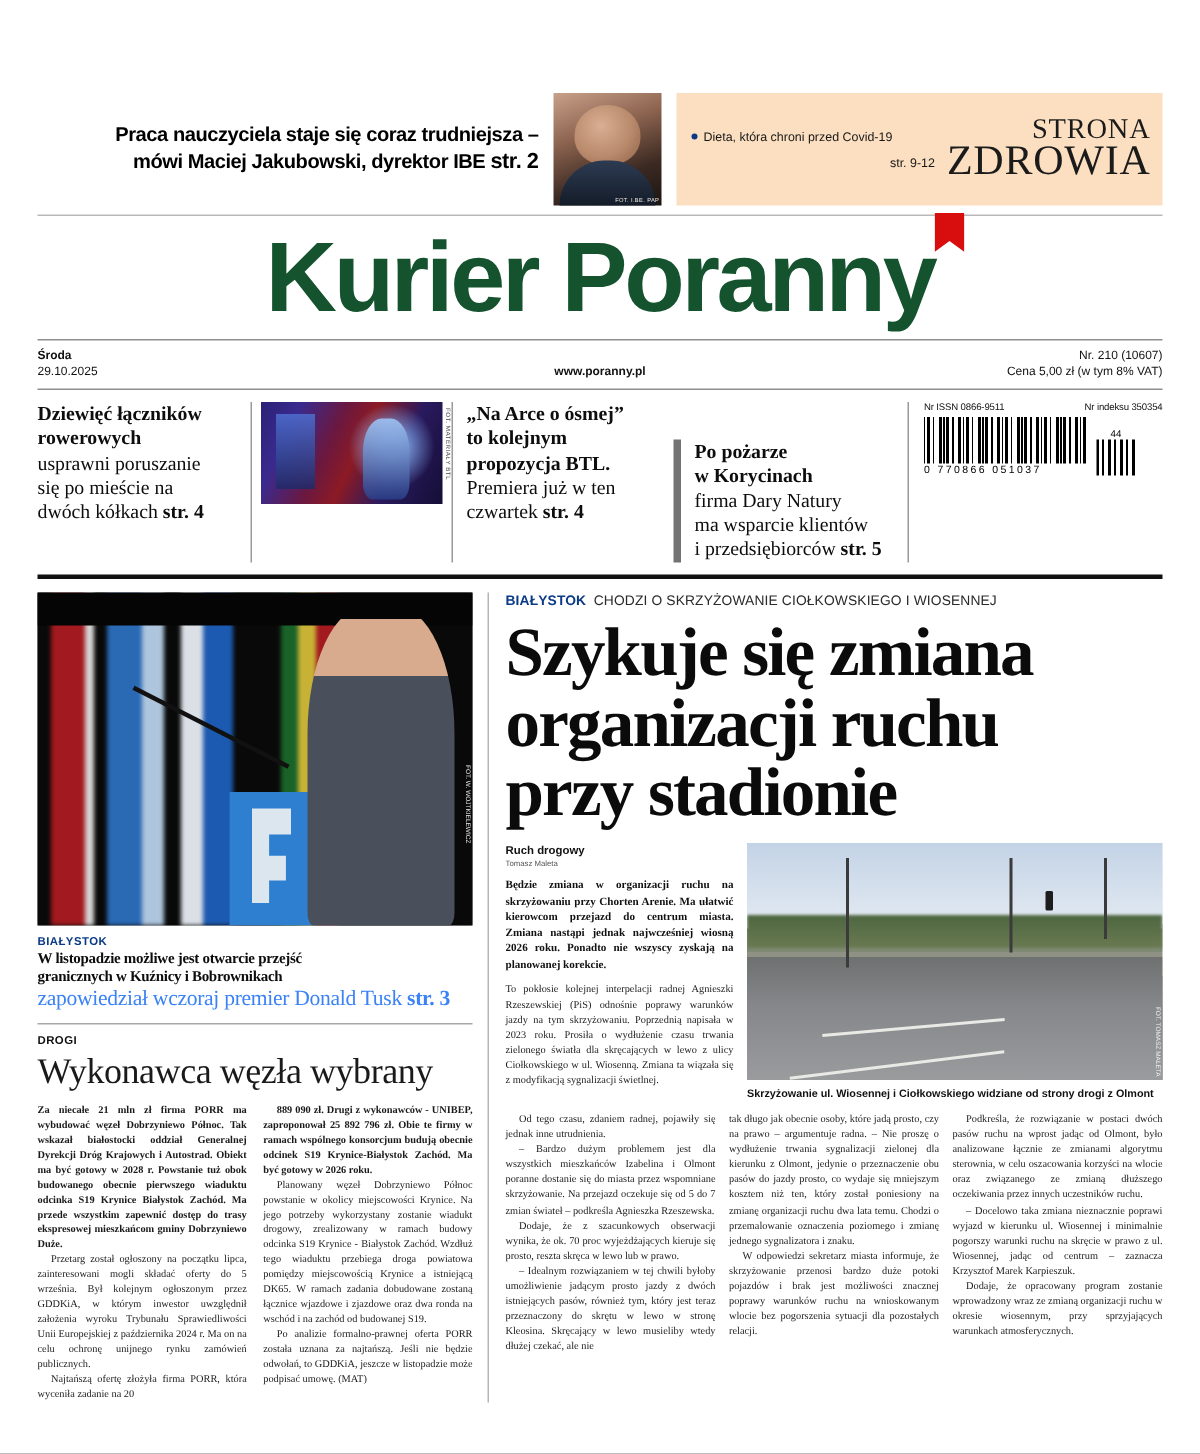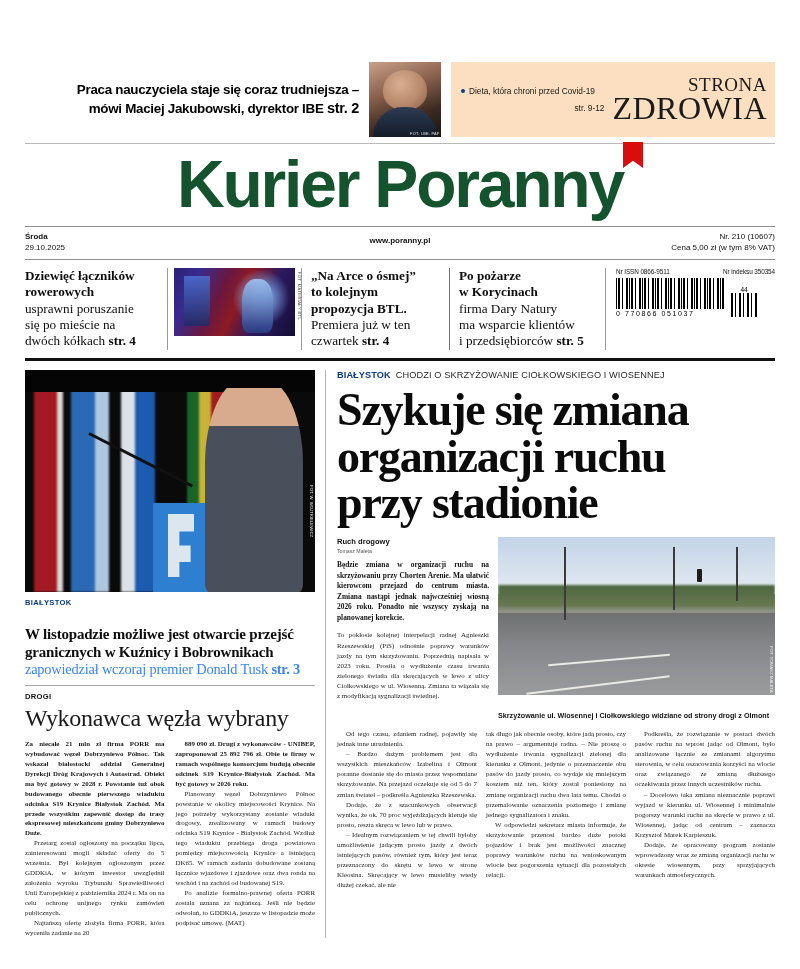--- a/index.html
+++ b/index.html
@@ -101,21 +101,21 @@
   .health-bullets .pg { text-align: right; display: block; }
   .health-logo {
     flex: 0 0 auto;
     text-align: right;
     font-family: "Liberation Serif", serif;
     color: #1b1b1b;
     line-height: .92;
     padding-left: 8px;
   }
   .health-logo .l1 { font-size: 19px; letter-spacing: .5px; display:block;}
-  .health-logo .l2 { font-size: 32px; letter-spacing: .5px; display:block;}
+  .health-logo .l2 { font-size: 28px; letter-spacing: .5px; display:block;}
 
   .rule-thin { border-top: 1px solid #b9b9b9; margin-top: 6px; }
 
   
   .masthead {
     text-align: center;
     position: relative;
     padding: 8px 0 2px;
   }
   .masthead .logo {
@@ -130,21 +130,21 @@
     position: absolute;
     right: 132px; top: -2px;
     width: 20px; height: 26px;
     background: #d80d0d;
     clip-path: polygon(0 0, 100% 0, 100% 100%, 50% 72%, 0 100%);
   }
 
   
   .infobar {
     display: flex;
-    align-items: flex-start;
+    align-items: flex-end;
     border-top: 1px solid #8e8e8e;
     border-bottom: 1px solid #8e8e8e;
     padding: 4px 0 5px;
     margin-top: 7px;
     font-family: "Liberation Sans", sans-serif;
     font-size: 8px;
     color: #111;
     line-height: 1.45;
   }
   .infobar .left { flex: 1 1 0; text-align: left; }
@@ -198,21 +198,21 @@
   }
   .t-img .cred {
     position: absolute; right: 0px; top: 4px;
     writing-mode: vertical-rl;
     font-size: 3.6px;
     font-family: "Liberation Sans", sans-serif;
     color: #444; letter-spacing: .3px;
     transform: scale(1.15); transform-origin: right top;
   }
   .t2 { flex: 0 0 148px; border-left: 1px solid #9a9a9a; }
-  .t3 { flex: 0 0 156px; border-left: 1px solid #737373; }
+  .t3 { flex: 0 0 156px; border-left: 5px solid #737373; margin-top: 25px; }
   .t-barcode {
     flex: 1 1 auto;
     border-left: 1px solid #9a9a9a;
     padding-left: 10px;
   }
   .bc-head {
     display: flex; justify-content: space-between;
     font-family: "Liberation Sans", sans-serif;
     font-size: 6.4px; color: #111; margin-bottom: 3px;
     letter-spacing: -.1px;
@@ -304,24 +304,24 @@
     font-weight: bold;
     font-size: 7.6px;
     letter-spacing: .3px;
     color: #0a3a86;
     margin-top: 6px;
   }
   .kicker.black { color: #111; }
   .lead-head {
     font-family: "Liberation Serif", serif;
     font-weight: bold;
-    font-size: 15px;
+    font-size: 10px;
     line-height: 1.2;
     color: #0d0d0d;
-    margin-top: 18px;
+    margin-top: 2px;
     letter-spacing: -.2px;
   }
   .lead-sub {
     font-family: "Liberation Serif", serif;
     font-size: 14.4px;
     line-height: 1.2;
     color: #3b82f6;
     letter-spacing: -.2px;
   }
   .hr-left { border-top: 1px solid #a8a8a8; margin: 7px 0 6px; }
@@ -439,21 +439,21 @@
     writing-mode: vertical-rl; font-size:3.6px; color:#eee;
     font-family:"Liberation Sans", sans-serif;
     transform: scale(1.2); transform-origin: right bottom;
   }
   .road-cap {
     font-family: "Liberation Sans", sans-serif;
     font-weight: bold;
     font-size: 7.2px;
     line-height: 1.35;
     color: #111;
-    margin-top: 16px;
+    margin-top: 4px;
   }
   .three-col {
     display: flex; gap: 9px; margin-top: 8px;
   }
   .three-col > div { flex: 1 1 0; }
 </style>
 </head>
 <body>
 
 <div class="page">

